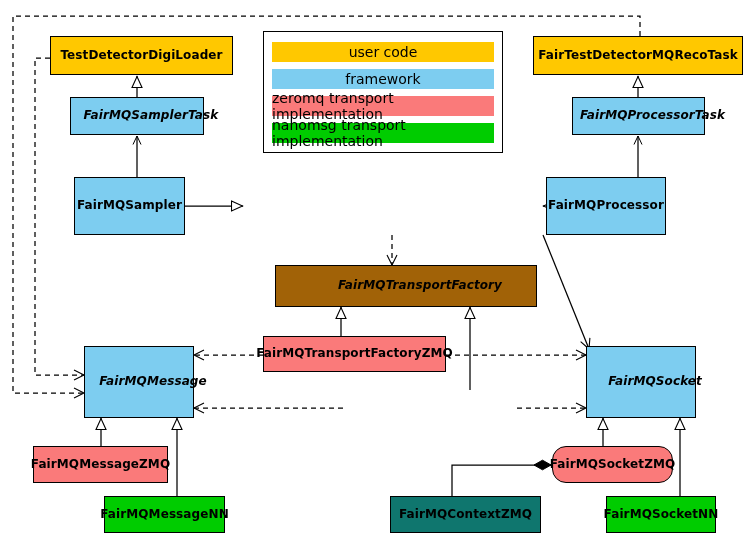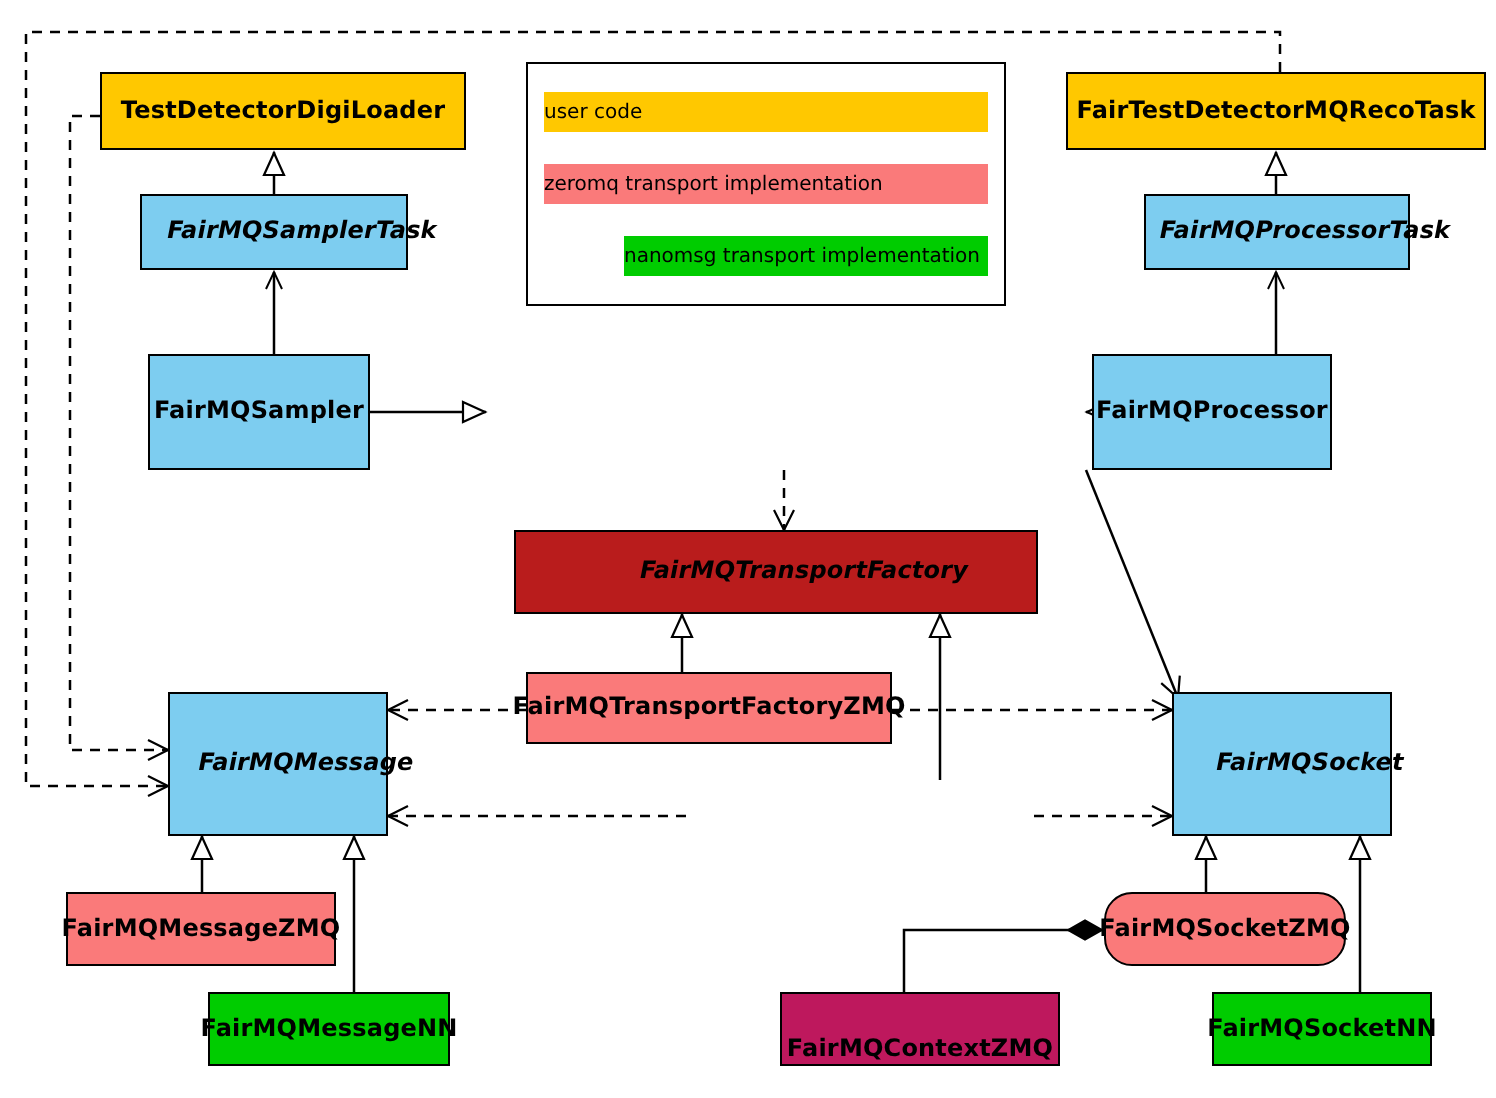--- a/index.html
+++ b/index.html
@@ -48,22 +48,22 @@
     background: #ffffff;
     display: flex;
     flex-direction: column;
     justify-content: space-around;
     padding: 6px 8px;
   }
   .legend-row {
     height: 20px;
     display: flex;
     align-items: center;
-    justify-content: flex-start;
-    font-size: 10px;
+    justify-content: center;
+    font-size: 14px;
     font-weight: normal;
     color: #000000;
     box-sizing: border-box;
   }
 </style>
 </head>
 <body>
 
 <div id="diagram-root">
 
@@ -126,24 +126,27 @@
       <line x1="680" y1="496" x2="680" y2="418" marker-end="url(#hollowTri)"></line>
 
       <path d="M 452,496 L 452,465 L 552,465" marker-end="url(#filledDiamond)"></path>
     </g>
   </svg>
 
   <div class="legend-box" style="left:263px; top:31px; width:240px; height:122px;">
     <div class="legend-row" style="background:#FFC800;">
       <span>user code</span>
     </div>
+    <div class="legend-row" style="background:#7DCDF0;">
+      <span>framework</span>
+    </div>
     <div class="legend-row" style="background:#FA7A7A;">
       <span>zeromq transport implementation</span>
     </div>
-    <div class="legend-row" style="background:#00CC00;margin-left:40px;">
+    <div class="legend-row" style="background:#00CC00;">
       <span>nanomsg transport implementation</span>
     </div>
   </div>
 
   <div class="node" style="left:50px; top:36px; width:183px; height:39px; background:#FFC800;">
     <span>TestDetectorDigiLoader</span>
   </div>
 
   <div class="node abstract" style="left:70px; top:97px; width:134px; height:38px; background:#7DCDF0;">
     <span>FairMQSamplerTask</span>
@@ -159,21 +162,21 @@
   </div>
 
   <div class="node abstract" style="left:572px; top:97px; width:133px; height:38px; background:#7DCDF0;">
     <span>FairMQProcessorTask</span>
   </div>
 
   <div class="node" style="left:533px; top:36px; width:210px; height:39px; background:#FFC800;">
     <span>FairTestDetectorMQRecoTask</span>
   </div>
 
-  <div class="node abstract" style="left:257px; top:265px; width:262px; height:42px; background:#b91c1c;">
+  <div class="node abstract" style="left:275px; top:265px; width:262px; height:42px; background:#a16207;">
     <span>FairMQTransportFactory</span>
   </div>
 
   <div class="node" style="left:263px; top:336px; width:183px; height:36px; background:#FA7A7A;">
     <span>FairMQTransportFactoryZMQ</span>
   </div>
 
 
   <div class="node abstract" style="left:84px; top:346px; width:110px; height:72px; background:#7DCDF0;">
     <span>FairMQMessage</span>
@@ -192,17 +195,17 @@
   </div>
 
   <div class="node" style="left:552px; top:446px; width:121px; height:37px; background:#FA7A7A;border-radius:14px;">
     <span>FairMQSocketZMQ</span>
   </div>
 
   <div class="node" style="left:606px; top:496px; width:110px; height:37px; background:#00CC00;">
     <span>FairMQSocketNN</span>
   </div>
 
-  <div class="node" style="left:390px; top:496px; width:140px; height:37px; background:#be185d;align-items:flex-end;">
+  <div class="node" style="left:390px; top:496px; width:151px; height:37px; background:#0f766e;">
     <span>FairMQContextZMQ</span>
   </div>
 
 </div>
 
 </body></html>

